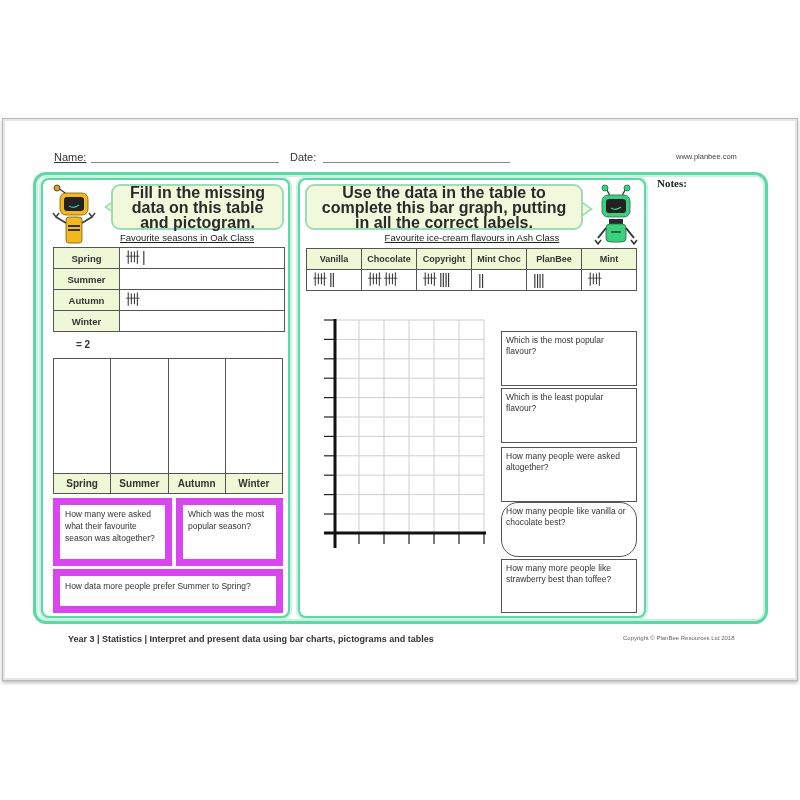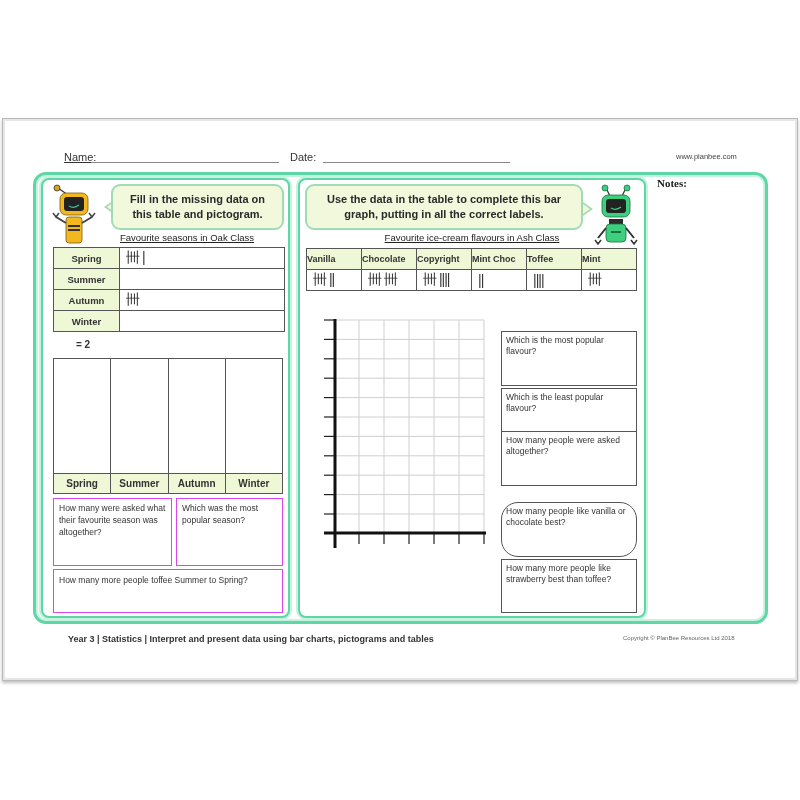--- a/index.html
+++ b/index.html
@@ -23,21 +23,21 @@
     background: #fff;
   }
   .panel {
     position: absolute; border: 2px solid #5ed6a6; border-radius: 8px; background: #ffffff;
     box-shadow: 0 0 0 2px #c6f3df;
   }
   .notes-label { position: absolute; left: 657px; top: 177px; font-size: 11px; font-weight: bold; color: #222; font-family: Liberation Serif, serif; }
 
   .bubble {
     position: absolute; background: #f1f8dc; border: 2px solid #9fdcb4; border-radius: 9px;
-    font-size: 11px; font-weight: bold; text-align: center; line-height: 15px; color: #2a2a2a;
+    font-size: 16px; font-weight: bold; text-align: center; line-height: 15px; color: #2a2a2a;
     display: flex; align-items: center; justify-content: center; padding: 2px 6px;
   }
   .bubble-tail-left { position: absolute; width: 0; height: 0; border-top: 7px solid transparent; border-bottom: 7px solid transparent; border-right: 10px solid #9fdcb4; }
   .bubble-tail-left::after { content: ""; position: absolute; left: 3px; top: -5px; border-top: 5px solid transparent; border-bottom: 5px solid transparent; border-right: 7px solid #f1f8dc; }
   .bubble-tail-right { position: absolute; width: 0; height: 0; border-top: 7px solid transparent; border-bottom: 7px solid transparent; border-left: 10px solid #9fdcb4; }
   .bubble-tail-right::after { content: ""; position: absolute; left: -10px; top: -5px; border-top: 5px solid transparent; border-bottom: 5px solid transparent; border-left: 7px solid #f1f8dc; }
 
   .caption { position: absolute; font-size: 9.5px; font-weight: normal; text-decoration: underline; color: #222; text-align: center; }
 
   table.tally { position: absolute; border-collapse: collapse; }
@@ -46,41 +46,41 @@
   table.tally td.val { background: #fff; padding-left: 6px; font-weight: normal; font-size: 14px; letter-spacing: -1px; color: #333; }
 
   .key { position: absolute; left: 76px; top: 339px; font-size: 10px; font-weight: bold; color: #333; }
 
   .picto { position: absolute; left: 53px; top: 358px; width: 230px; height: 136px; border: 1px solid #555; display: flex; }
   .picto .col { flex: 1; border-right: 1px solid #555; display: flex; flex-direction: column; }
   .picto .col:last-child { border-right: none; }
   .picto .col .space { flex: 1; background: #fff; }
   .picto .col .lab { height: 20px; border-top: 1px solid #555; background: #eef7d6; font-size: 10px; font-weight: bold; text-align: center; line-height: 19px; color: #333; }
 
-  .qbox { position: absolute; border: 1px solid #d946ef; background: #fff; font-size: 8.5px; line-height: 12px; padding: 3px 5px; color: #333; }
+  .qbox { position: absolute; border: 7px solid #d946ef; background: #fff; font-size: 8.5px; line-height: 12px; padding: 3px 5px; color: #333; }
 
   .ice { position: absolute; left: 306px; top: 248px; border-collapse: collapse; }
-  .ice td { border: 1px solid #555; font-size: 9px; font-weight: bold; text-align: left; height: 21px; width: 55px; color: #333; }
+  .ice td { border: 1px solid #555; font-size: 9px; font-weight: bold; text-align: center; height: 21px; width: 55px; color: #333; }
   .ice tr.h td { background: #eef7d6; }
   .ice tr.v td { background: #fff; font-weight: normal; font-size: 14px; text-align: left; padding-left: 6px; letter-spacing: -1px; }
 
   .graph { position: absolute; left: 322px; top: 318px; width: 166px; height: 232px; }
   .qbox2 { position: absolute; left: 501px; width: 136px; border: 1px solid #555; background: #fff; font-size: 8.5px; line-height: 11px; padding: 3px 4px; color: #333; }
 
   .footer { position: absolute; left: 58px; top: 634px; font-size: 9px; font-weight: bold; color: #333; margin-left: 10px; }
   .copyright { position: absolute; left: 623px; top: 635px; font-size: 6px; color: #666; }
 
   .robot { position: absolute; }
 </style>
 </head>
 <body>
 
 <div class="sheet"></div>
 
-<span class="hdr-label" style="left:64px;text-decoration:underline;">Name:</span>
+<span class="hdr-label" style="left:54px;text-decoration:underline;">Name:</span>
 <div class="hdr-line" style="left:91px;width:188px;"></div>
 <span class="hdr-label" style="left:290px;">Date:</span>
 <div class="hdr-line" style="left:323px;width:187px;"></div>
 <span class="site">www.planbee.com</span>
 
 <div class="frame"></div>
 <div class="panel" style="left:41px;top:178px;width:249px;height:440px;"></div>
 <div class="panel" style="left:298px;top:178px;width:348px;height:440px;"></div>
 <span class="notes-label">Notes:</span>
 <div style="position:absolute;left:655px;top:192px;width:105px;height:425px;"></div>
@@ -140,21 +140,21 @@
       <div class="lab">Autumn</div>
     </div>
   <div class="col">
       <div class="space"></div>
       <div class="lab">Winter</div>
     </div>
 </div>
 
 <div class="qbox" style="left:53px;top:498px;width:119px;height:68px;"><span>How many were asked what their favourite season was altogether?</span></div>
 <div class="qbox" style="left:176px;top:498px;width:107px;height:68px;"><span>Which was the most popular season?</span></div>
-<div class="qbox" style="left:53px;top:569px;width:230px;height:44px;padding-top:4px;"><span>How many more people toffee Summer to Spring?</span></div>
+<div class="qbox" style="left:53px;top:569px;width:230px;height:44px;padding-top:4px;"><span>How data more people prefer Summer to Spring?</span></div>
 
 <div class="bubble" style="left:305px;top:184px;width:278px;height:46px;">Use the data in the table to complete this bar graph, putting in all the correct labels.</div>
 <div class="bubble-tail-right" style="left:583px;top:202px;"></div>
 
 <svg class="robot" style="left:592px;top:184px;" width="48" height="64" viewBox="0 0 48 64">
   <line x1="14" y1="4" x2="18" y2="12" stroke="#333" stroke-width="1.2"></line>
   <line x1="34" y1="4" x2="30" y2="12" stroke="#333" stroke-width="1.2"></line>
   <circle cx="13" cy="4" r="3" fill="#3ccf7e" stroke="#1f6e46" stroke-width="0.8"></circle>
   <circle cx="35" cy="4" r="3" fill="#3ccf7e" stroke="#1f6e46" stroke-width="0.8"></circle>
   <rect x="10" y="11" width="28" height="22" rx="6" fill="#3ccf7e" stroke="#1f6e46" stroke-width="0.8"></rect>
@@ -169,21 +169,21 @@
 
 <div class="caption" style="left:363px;top:232px;width:218px;">Favourite ice-cream flavours in Ash Class</div>
 
 <table class="ice">
   <tbody>
       <tr class="h">
     <td>Vanilla</td>
     <td>Chocolate</td>
     <td>Copyright</td>
     <td>Mint Choc</td>
-    <td>Toffee</td>
+    <td>PlanBee</td>
     <td>Mint</td>
   </tr>
   <tr class="v">
     <td>卌 ||</td>
     <td>卌 卌</td>
     <td>卌 ||||</td>
     <td>||</td>
     <td>||||</td>
     <td>卌</td>
   </tr>
@@ -228,18 +228,18 @@
     <line x1="112" y1="215" x2="112" y2="226"></line>
     <line x1="137" y1="215" x2="137" y2="226"></line>
     <line x1="162" y1="215" x2="162" y2="226"></line>
   </g>
   <line x1="13" y1="1" x2="13" y2="230" stroke="#111" stroke-width="3"></line>
   <line x1="2" y1="215" x2="164" y2="215" stroke="#111" stroke-width="3"></line>
 </svg>
 
 <div class="qbox2" style="top:331px;height:55px;"><span>Which is the most popular flavour?</span></div>
 <div class="qbox2" style="top:388px;height:55px;"><span>Which is the least popular flavour?</span></div>
-<div class="qbox2" style="top:431px;height:55px;"><span>How many people were asked altogether?</span></div>
+<div class="qbox2" style="top:447px;height:55px;"><span>How many people were asked altogether?</span></div>
 <div class="qbox2" style="top:502px;height:55px;border-radius:17px;"><span>How many people like vanilla or chocolate best?</span></div>
 <div class="qbox2" style="top:559px;height:54px;"><span>How many more people like strawberry best than toffee?</span></div>
 
 <span class="footer">Year 3 | Statistics | Interpret and present data using bar charts, pictograms and tables</span>
 <span class="copyright">Copyright © PlanBee Resources Ltd 2018</span>
 
 </body></html>

